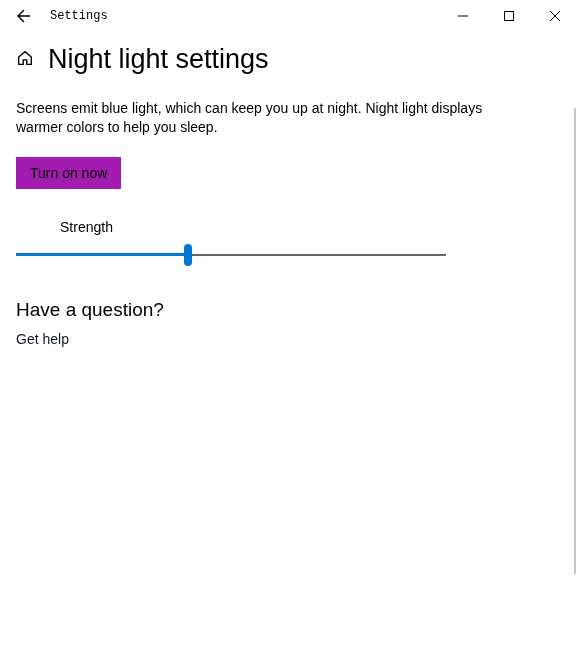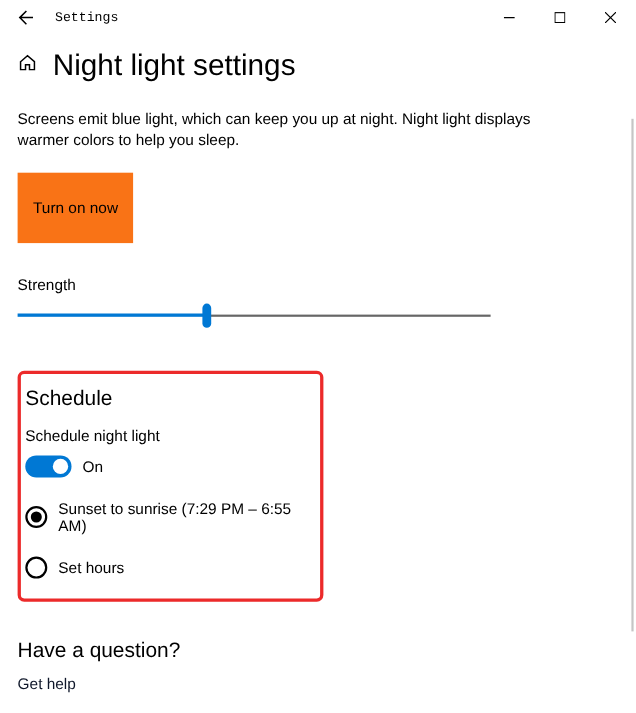--- a/index.html
+++ b/index.html
@@ -66,33 +66,34 @@
     font-size: 14px;
     line-height: 1.35;
     margin-bottom: 20px;
     max-width: 470px;
   }
   .status {
     font-size: 14px;
     margin-bottom: 14px;
   }
   .btn {
-    background: #f97316;
+    background: #a21caf;
     border: none;
-    padding: 24px 14px;
+    padding: 8px 14px;
     font-size: 14px;
     font-family: inherit;
     cursor: pointer;
     display: inline-block;
     color: #000;
   }
   .section-gap { height: 30px; }
   .label {
     font-size: 14px;
     margin-bottom: 10px;
+    margin-left: 44px;
   }
   
   .slider-wrap {
     position: relative;
     height: 20px;
     width: 430px;
     display: flex;
     align-items: center;
   }
   .slider-track-left {
@@ -251,36 +252,20 @@
 
   <div class="section-gap"></div>
 
   <div class="label">Strength</div>
   <div class="slider-wrap">
     <div class="slider-track-left" style="width:40%"></div>
     <div class="slider-track-right"></div>
     <div class="slider-thumb" style="left:40%"></div>
   </div>
 
-  <div class="schedule-box">
-    <div class="schedule-title">Schedule</div>
-    <div class="sched-label">Schedule night light</div>
-    <div class="toggle-row">
-      <div class="toggle"></div>
-      <span class="toggle-label">On</span>
-    </div>
-    <div class="radio-row">
-      <div class="radio selected"></div>
-      <span class="radio-label">Sunset to sunrise (7:29 PM – 6:55 AM)</span>
-    </div>
-    <div class="radio-row" style="margin-bottom:0">
-      <div class="radio"></div>
-      <span class="radio-label">Set hours</span>
-    </div>
-  </div>
 
   <div class="question">
     <div class="q-title">Have a question?</div>
     <div class="link">Get help</div>
   </div>
 
 </div>
 
 <div class="scroll-hint"></div>
 

